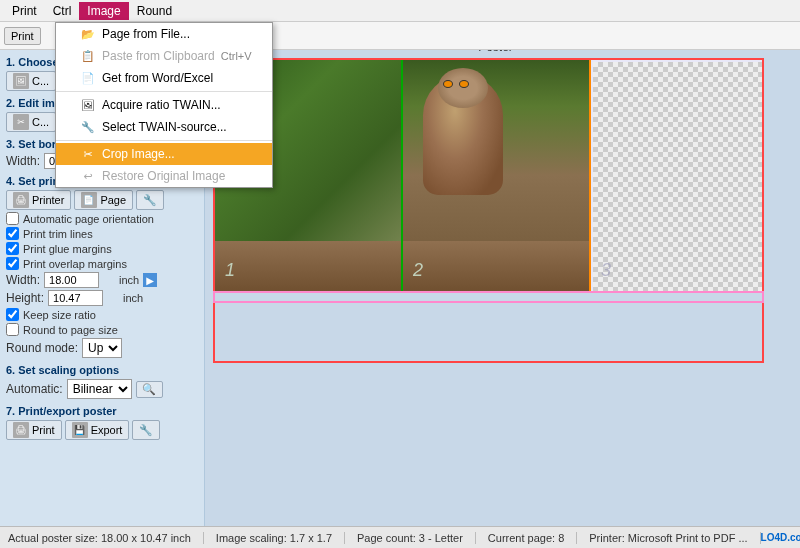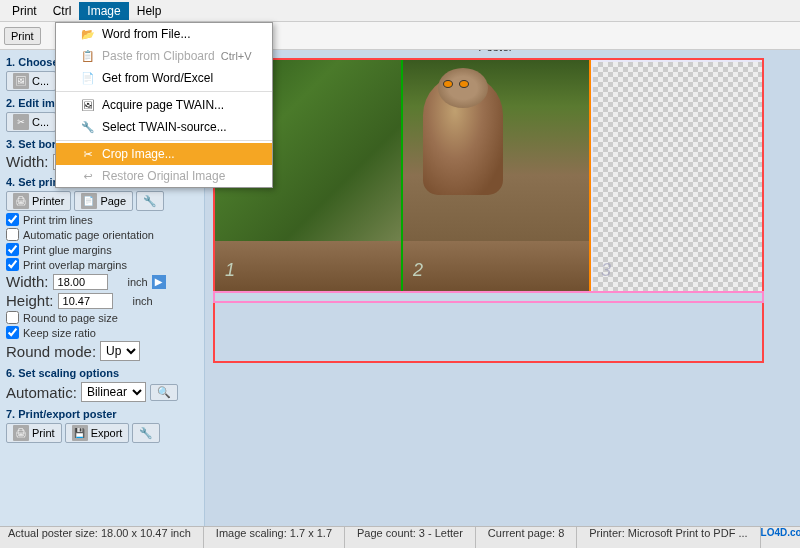--- a/index.html
+++ b/index.html
@@ -1,39 +1,39 @@
 <!DOCTYPE html>
 <html><head>
   <meta charset="utf-8">
   <style>
     * { box-sizing: border-box; margin: 0; padding: 0; }
     body { font-family: 'Segoe UI', Tahoma, Arial, sans-serif; font-size: 12px; background: #d4e3f0; width: 800px; height: 548px; overflow: hidden; }
 
     
     .menubar { background: #f0f0f0; border-bottom: 1px solid #ccc; display: flex; align-items: center; padding: 2px 4px; height: 22px; }
     .menubar-item { padding: 2px 8px; cursor: pointer; font-size: 12px; }
-    .menubar-item.active { background: #0369a1; color: white; }
+    .menubar-item.active { background: #be185d; color: white; }
 
     
     .toolbar { background: #f5f5f5; border-bottom: 1px solid #ccc; display: flex; align-items: center; padding: 2px 4px; height: 28px; gap: 4px; }
     .toolbar-btn { background: #e8e8e8; border: 1px solid #aaa; padding: 2px 6px; font-size: 11px; cursor: pointer; border-radius: 2px; }
 
     
     .main { display: flex; height: calc(548px - 22px - 28px - 22px); }
 
     
     .left-panel { width: 205px; background: #d4e3f0; padding: 6px; overflow-y: auto; border-right: 1px solid #b0c8dd; flex-shrink: 0; }
     .section-title { font-weight: bold; font-size: 11px; color: #003366; margin-top: 6px; margin-bottom: 3px; }
     .section-title:first-child { margin-top: 0; }
 
     .step-row { display: flex; align-items: center; gap: 4px; margin-bottom: 3px; }
     .step-btn { background: #e0e8f0; border: 1px solid #9ab; padding: 1px 6px; font-size: 11px; cursor: pointer; border-radius: 2px; display: flex; align-items: center; gap: 3px; }
     .small-icon { width: 16px; height: 16px; background: #aaa; border-radius: 1px; display: inline-block; font-size: 9px; color: white; text-align: center; line-height: 16px; }
 
-    .row-label { font-size: 15px; color: #333; }
+    .row-label { font-size: 12px; color: #333; }
     .input-field { border: 1px solid #999; padding: 1px 4px; font-size: 11px; background: white; }
     .input-sm { width: 55px; }
     .unit { font-size: 11px; color: #333; margin-left: 16px; }
 
     .checkbox-row { display: flex; align-items: center; gap: 4px; margin: 2px 0; }
     .checkbox-row label { font-size: 11px; color: #333; }
 
     .form-row { display: flex; align-items: center; gap: 4px; margin: 2px 0; }
 
     .btn-group { display: flex; gap: 3px; margin: 2px 0; }
@@ -68,38 +68,38 @@
     .page-bottom { position: absolute; left: 0; top: 233px; width: 551px; height: 12px; border: 2px solid #ff88cc; pointer-events: none; }
 
     .page-num { position: absolute; bottom: 10px; font-size: 18px; color: rgba(255,255,255,0.8); font-style: italic; }
     .page-num-1 { left: 10px; color: rgba(200,220,200,0.9); }
     .page-num-2 { left: 10px; color: rgba(200,220,200,0.9); }
     .page-num-3 { left: 10px; color: rgba(180,180,200,0.7); }
 
     .checkerboard { position: absolute; top: 2px; left: 2px; width: 170px; height: 231px; background-image: repeating-conic-gradient(#ccc 0% 25%, #eee 0% 50%); background-size: 10px 10px; }
 
     
-    .statusbar { background: #e8e8e8; border-top: 1px solid #bbb; display: flex; height: 22px; padding: 0 8px; font-size: 11px; color: #333; gap: 0; }
+    .statusbar { background: #e8e8e8; border-top: 1px solid #bbb; display: flex; align-items: center; height: 22px; padding: 0 8px; font-size: 11px; color: #333; gap: 0; }
     .status-item { padding: 0 12px; border-right: 1px solid #bbb; white-space: nowrap; }
     .status-item:first-child { padding-left: 0; }
     .status-item:last-child { border-right: none; margin-left: auto; }
 
     .logo { font-size: 10px; color: #666; margin-left: auto; font-weight: bold; }
     .logo span { color: #0066cc; }
   </style>
 </head>
 <body>
 
 <div style="position:relative; width:800px; height:548px;">
 
   <div class="menubar">
     <span class="menubar-item">Print</span>
     <span class="menubar-item">Ctrl</span>
     <span class="menubar-item active">Image</span>
-    <span class="menubar-item">Help</span>
+    <span class="menubar-item">Round</span>
   </div>
 
   <div class="toolbar">
     <button class="toolbar-btn">Print</button>
   </div>
 
   <div class="main">
 
     <div class="left-panel">
 
@@ -137,26 +137,26 @@
         </button>
         <button class="step-btn">
           <span class="small-icon">📄</span>
           <span>Page</span>
         </button>
         <button class="step-btn">
           <span>🔧</span>
         </button>
       </div>
       <div class="checkbox-row">
-        <input type="checkbox" checked="" style="">
-        <label>Print trim lines</label>
-      </div>
-      <div class="checkbox-row">
         <input type="checkbox" style="">
         <label>Automatic page orientation</label>
+      </div>
+      <div class="checkbox-row">
+        <input type="checkbox" checked="" style="">
+        <label>Print trim lines</label>
       </div>
       <div class="checkbox-row">
         <input type="checkbox" checked="" style="">
         <label>Print glue margins</label>
       </div>
       <div class="checkbox-row">
         <input type="checkbox" checked="" style="">
         <label>Print overlap margins</label>
       </div>
 
@@ -165,26 +165,26 @@
         <input class="input-field input-sm" value="18.00" style="">
         <span class="unit">inch</span>
         <button class="nav-arrow">▶</button>
       </div>
       <div class="form-row">
         <span class="row-label">Height:</span>
         <input class="input-field input-sm" value="10.47" style="">
         <span class="unit">inch</span>
       </div>
       <div class="checkbox-row">
+        <input type="checkbox" checked="" style="">
+        <label>Keep size ratio</label>
+      </div>
+      <div class="checkbox-row">
         <input type="checkbox" style="">
         <label>Round to page size</label>
-      </div>
-      <div class="checkbox-row">
-        <input type="checkbox" checked="" style="">
-        <label>Keep size ratio</label>
       </div>
       <div class="form-row">
         <span class="row-label">Round mode:</span>
         <select class="select-sm">
           <option>Up</option>
         </select>
       </div>
 
       <div class="section-title">6. Set scaling options</div>
       <div class="form-row">
@@ -252,35 +252,35 @@
     <span class="status-item">Page count: 3 - Letter</span>
     <span class="status-item">Current page: 8</span>
     <span class="status-item">Printer: Microsoft Print to PDF ...</span>
     <span class="logo"><span>LO4D.com</span></span>
   </div>
 
   <div class="dropdown-overlay">
     <div class="dropdown-menu">
       <div class="menu-item">
         <span class="menu-icon">📂</span>
-        <span>Word from File...</span>
+        <span>Page from File...</span>
       </div>
       <div class="menu-item disabled">
         <span class="menu-icon">📋</span>
         <span>Paste from Clipboard</span>
         <span class="shortcut">Ctrl+V</span>
       </div>
       <div class="menu-item">
         <span class="menu-icon">📄</span>
         <span>Get from Word/Excel</span>
       </div>
       <div class="menu-separator"></div>
       <div class="menu-item">
         <span class="menu-icon">🖼</span>
-        <span>Acquire page TWAIN...</span>
+        <span>Acquire ratio TWAIN...</span>
       </div>
       <div class="menu-item">
         <span class="menu-icon">🔧</span>
         <span>Select TWAIN-source...</span>
       </div>
       <div class="menu-separator"></div>
       <div class="menu-item highlighted">
         <span class="menu-icon">✂</span>
         <span>Crop Image...</span>
       </div>

